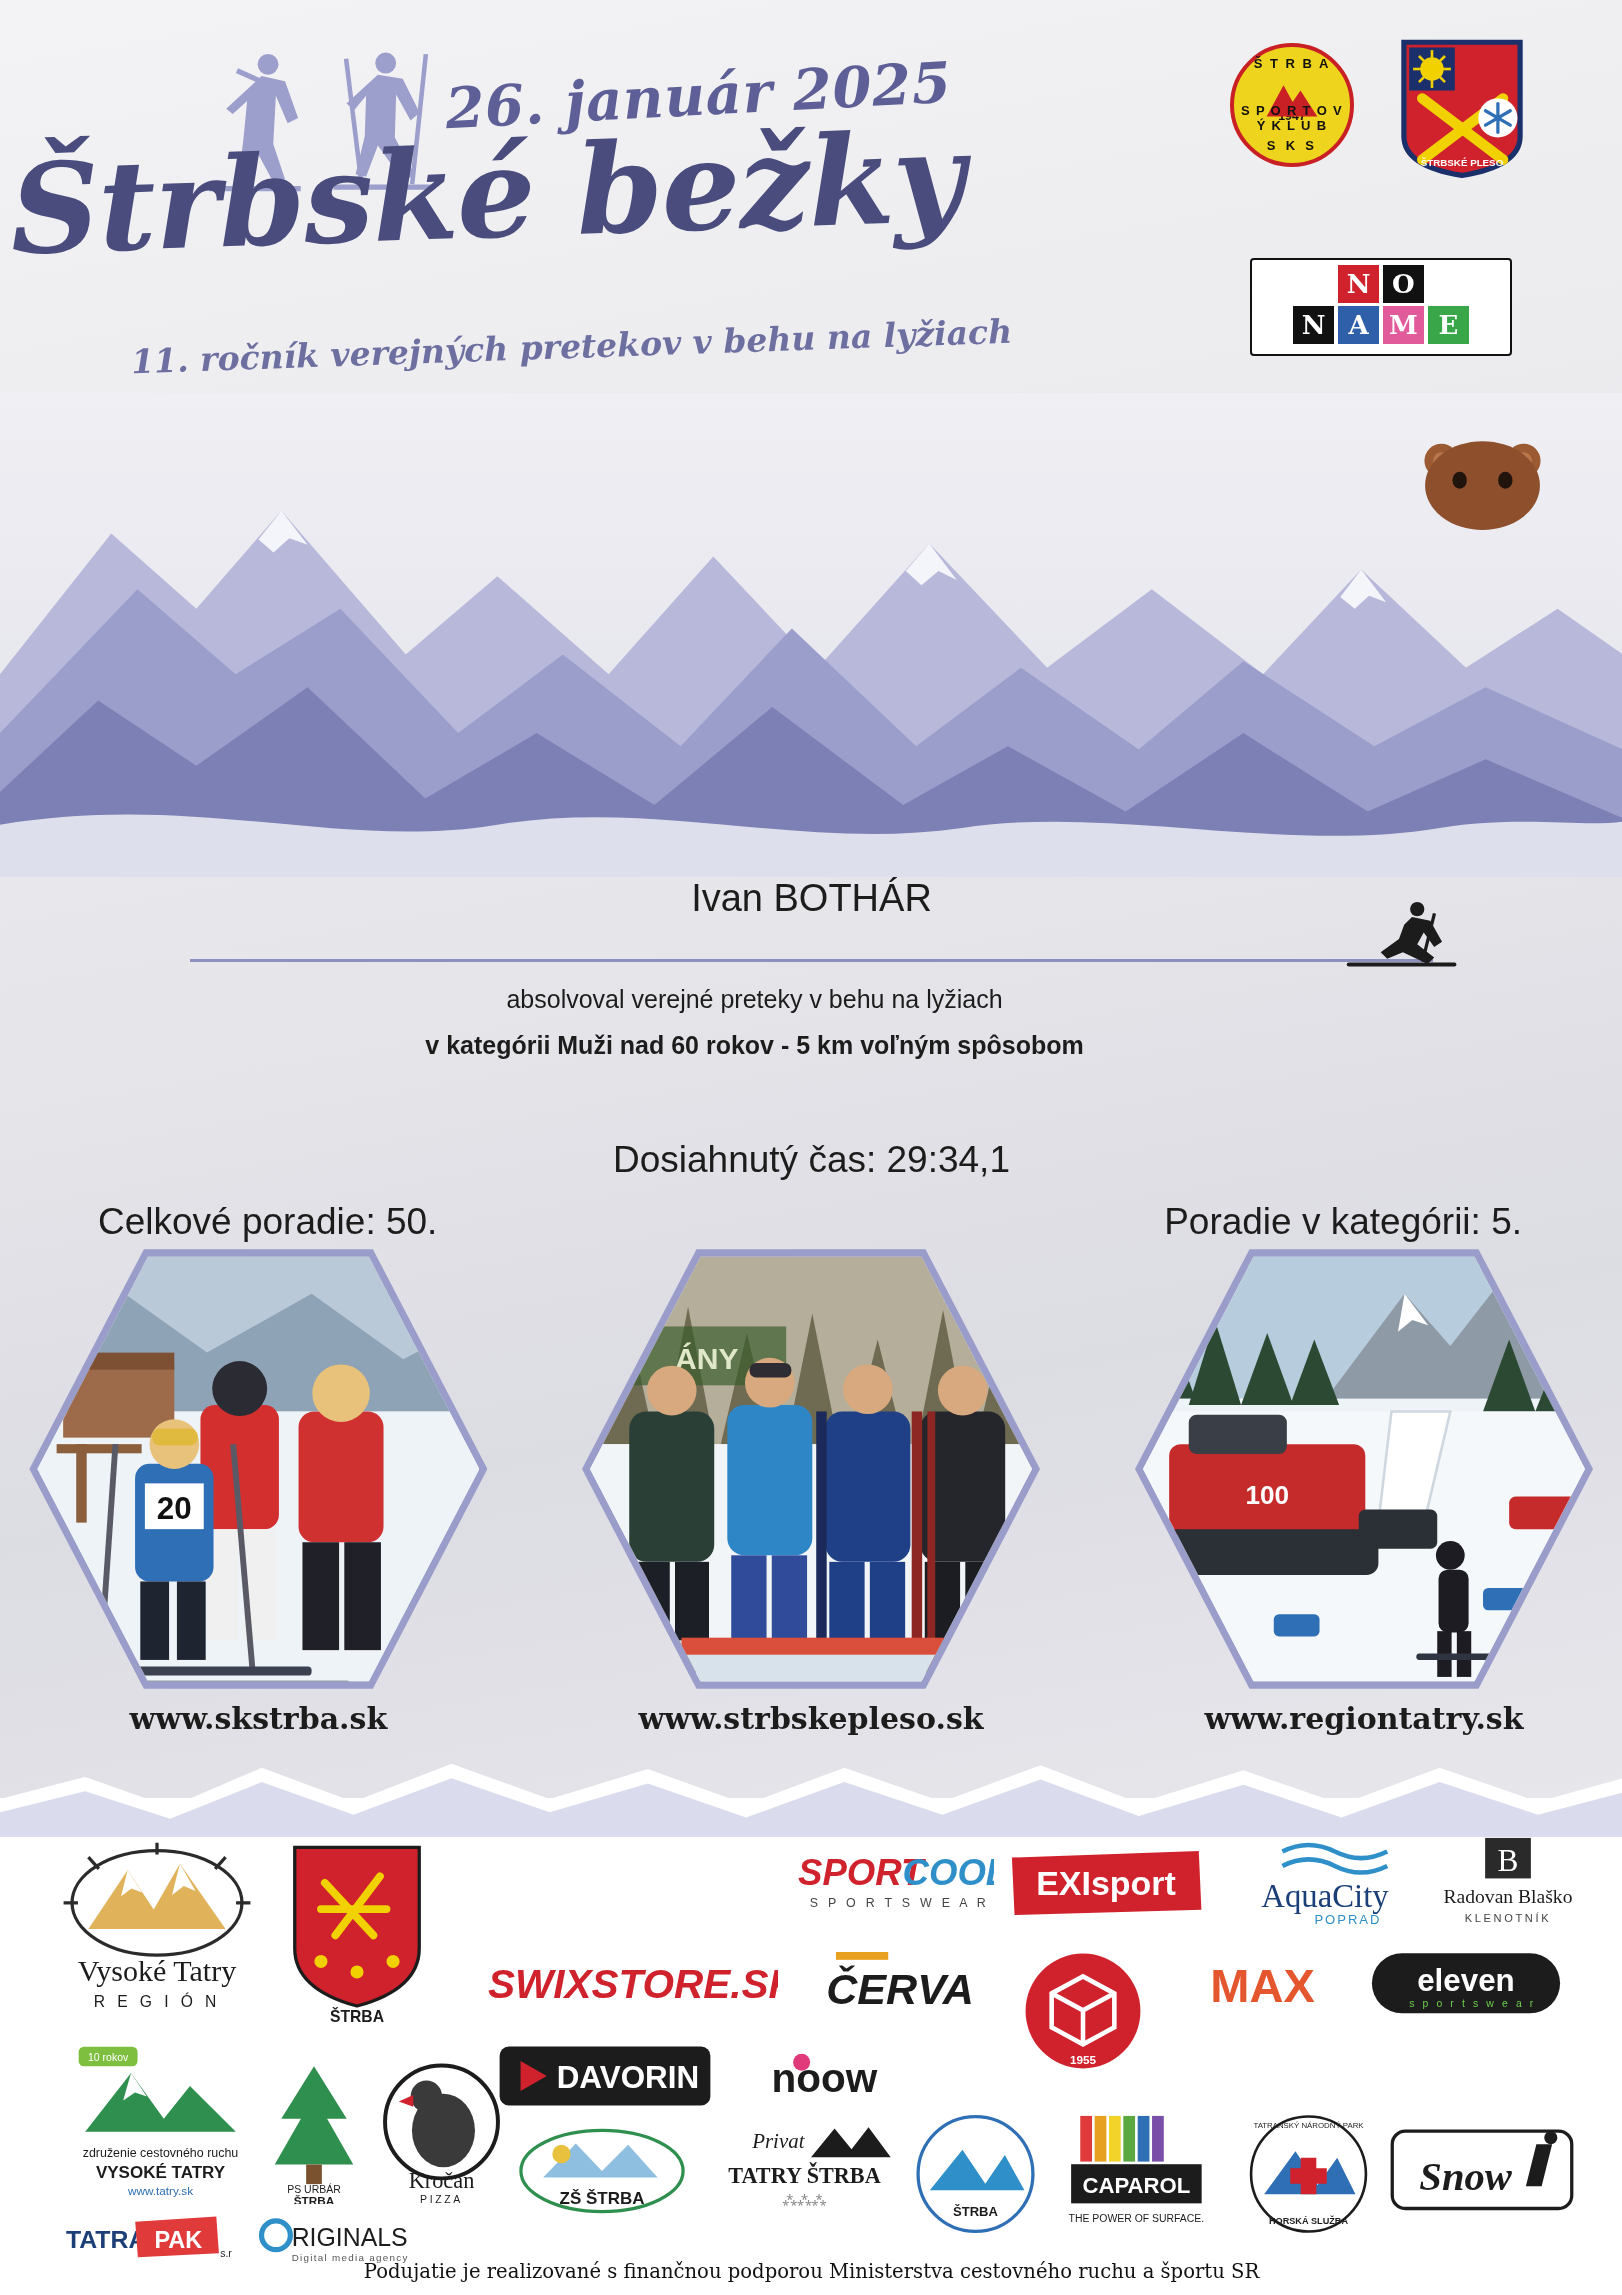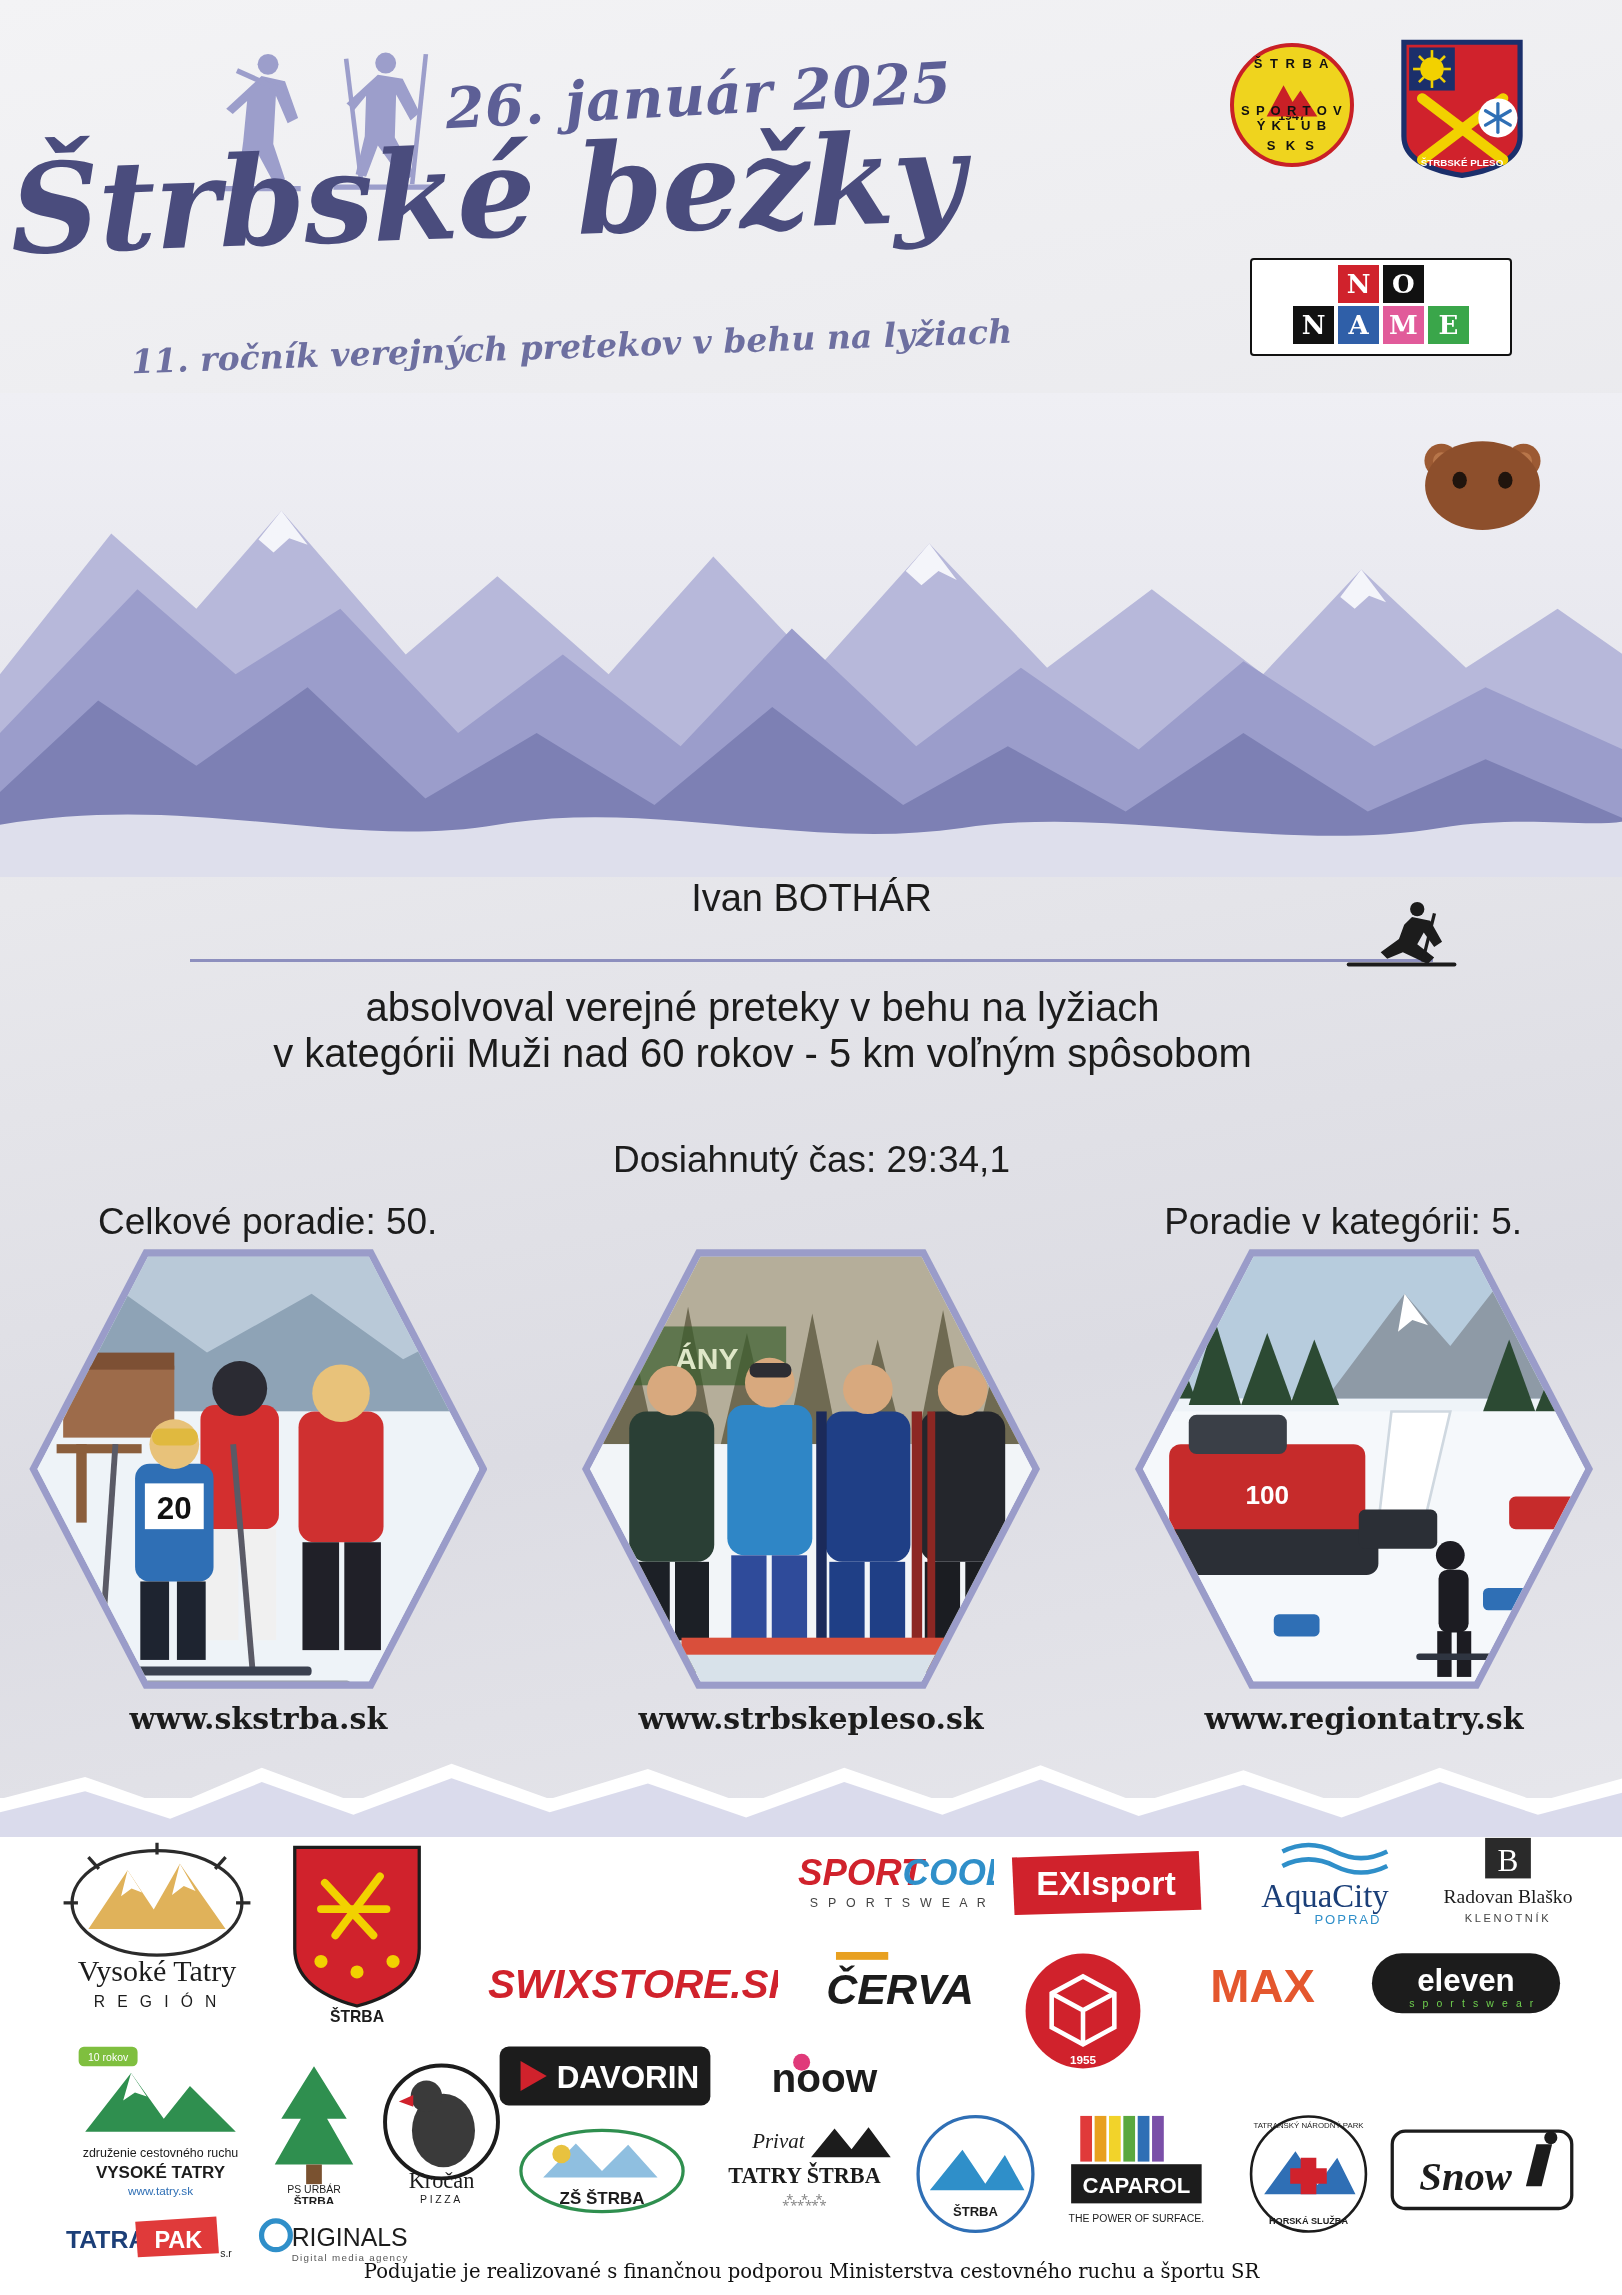--- a/index.html
+++ b/index.html
@@ -163,26 +163,25 @@
   }
   .skier-mark {
     position: absolute;
     left: 1335px; top: 33px;
     width: 124px; height: 79px;
   }
   .line1, .line2 {
     position: absolute;
     width: 1509px;
     text-align: center;
-    font-size: 40px;
+    font-size: 25px;
     color: #1c1c1c;
-    margin-left: 8px;
   }
   .line1 { top: 121px; }
-  .line2 { top: 167px; }
+  .line2 { top: 167px; font-weight: bold; }
   .time-line {
     position: absolute;
     width: 1623px;
     text-align: center;
     top: 275px;
     font-size: 37px;
     color: #1c1c1c;
   }
   .rank-total {
     position: absolute;

